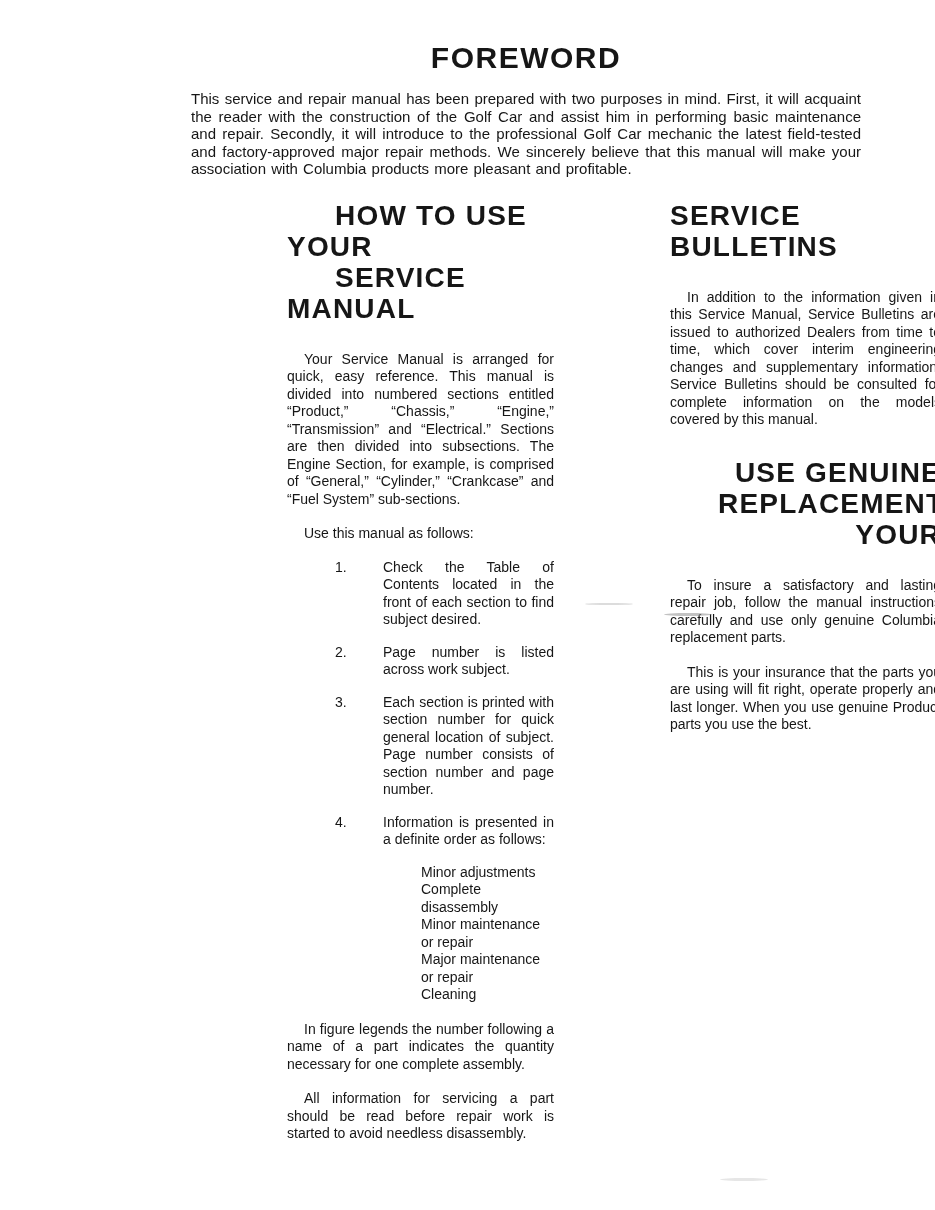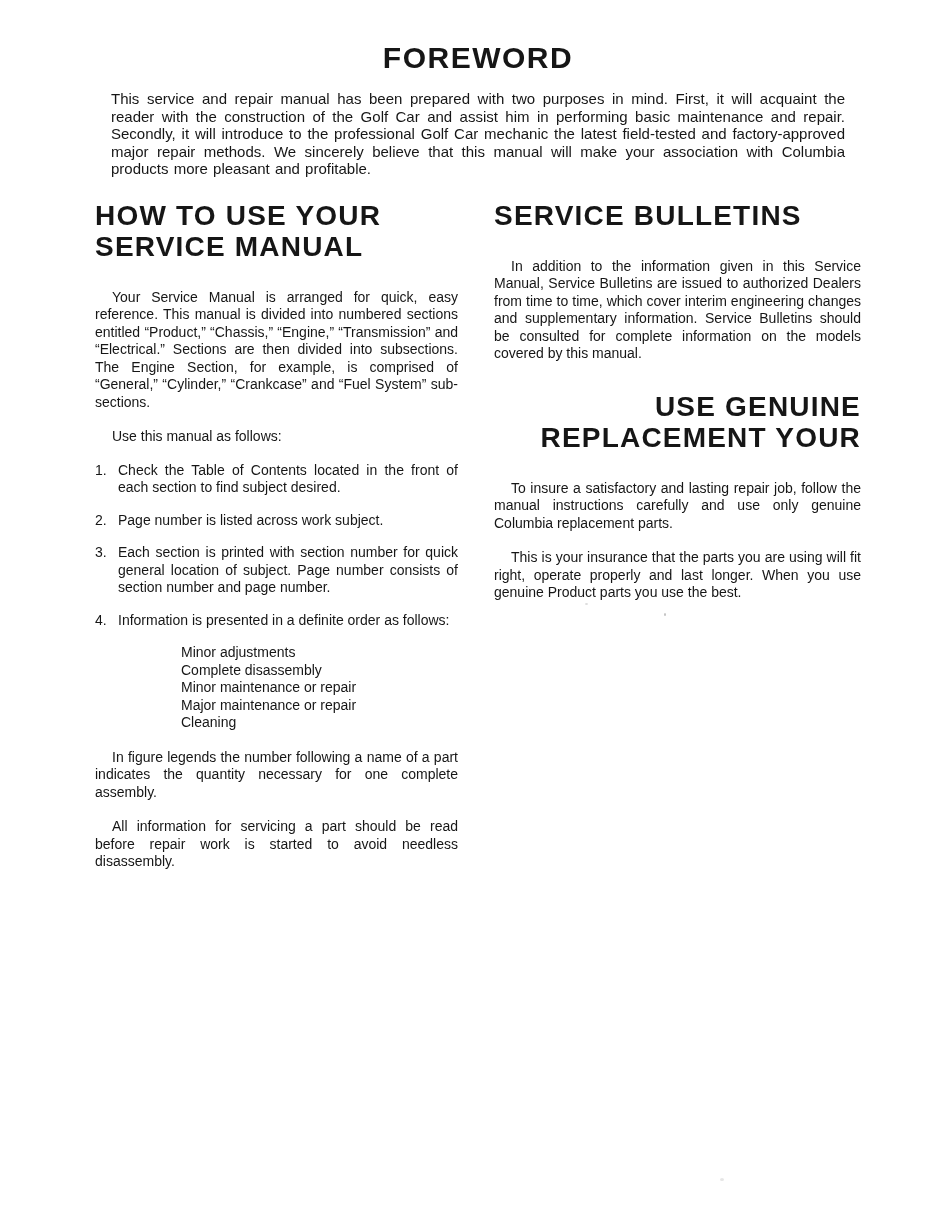--- a/index.html
+++ b/index.html
@@ -1,15 +1,15 @@
 <!DOCTYPE html>
 <html><head>
 <meta charset="utf-8">
 <style>
-  * { box-sizing: border-box; }
+  * { box-sizing: border-box; padding-left: 48px; }
   html, body {
     margin: 0;
     padding: 0;
     background: #e8e8e8;
   }
   .page {
     position: relative;
     width: 935px;
     height: 1210px;
     margin: 0 auto;
@@ -23,29 +23,29 @@
   }
   .page-title {
     margin: 0 0 16px 0;
     text-align: center;
     font-size: 30px;
     font-weight: bold;
     letter-spacing: 1.5px;
     line-height: 32px;
   }
   .intro {
-    margin: 16px;
+    margin: 0;
     font-size: 15px;
     line-height: 17.5px;
     text-align: justify;
     word-spacing: 1px;
   }
   .columns {
     display: flex;
-    gap: 36px;
+    gap: 20px;
     margin-top: 22px;
   }
   .col-left  { width: 363px; flex: none; }
   .col-right { width: 367px; flex: none; }
   .section-heading {
     margin: 0 0 27px 0;
     font-size: 28px;
     font-weight: bold;
     letter-spacing: 1.2px;
     line-height: 31px;

